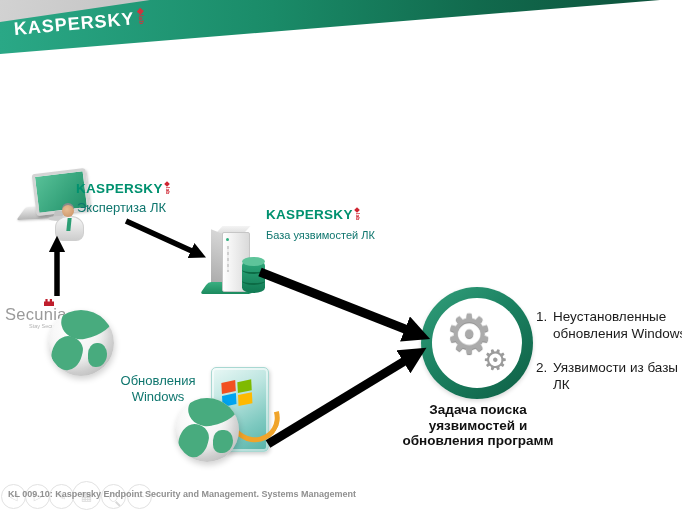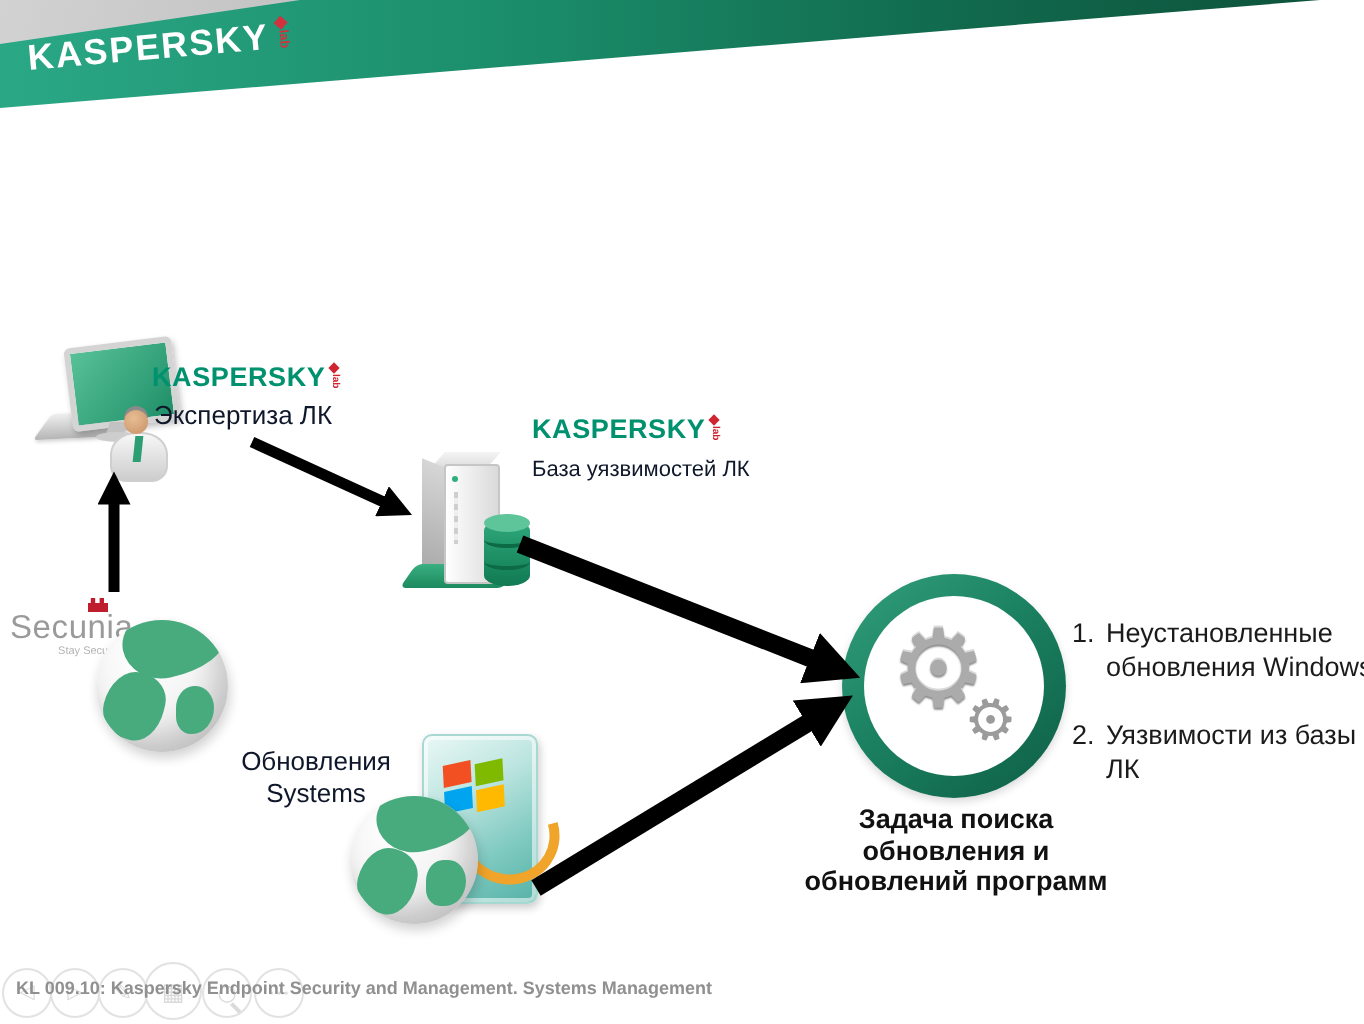--- a/index.html
+++ b/index.html
@@ -36,21 +36,21 @@
   }
 
   
   .klogo{position:absolute; display:flex; align-items:flex-start; gap:2px;}
   .klogo .kl-text{font-weight:800; font-size:13.5px; color:#00916f; letter-spacing:.3px;}
   .klogo .kdot{width:4px; height:4px; background:#cf2531;}
   .klogo .lab-txt{font-size:5px; color:#cf2531;}
   .expert-logo{left:76px; top:181px;}
   .db-logo{left:266px; top:207px;}
 
-  .lbl{position:absolute; font-size:13px; line-height:16px; color:#0f172a;}
+  .lbl{position:absolute; font-size:13px; line-height:16px; color:#0f766e;}
   .expert-label{left:77px; top:200px;}
   .db-label{left:266px; top:227px; font-size:11px;text-align:right;}
   .win-label{left:116px; top:373px; width:84px; text-align:center; line-height:15.5px;}
 
   
   .ws{left:22px; top:165px; width:100px; height:80px;}
   .ws div{position:absolute;}
   .ws-monitor{left:12px; top:6px; width:48px; height:36px; background:linear-gradient(135deg,#58c198,#1f8f68);
     border:3px solid #d4d4d4; border-radius:3px; transform:rotate(-7deg); box-shadow:1px 2px 3px rgba(0,0,0,.25);}
   .ws-stand{left:32px; top:46px; width:9px; height:6px; background:#c2c2c2; transform:skewX(-18deg);}
@@ -208,42 +208,42 @@
     <span class="sec-tag">Stay Secure</span>
   </div>
   <div class="globe globe-secunia">
     <div class="land land1"></div>
     <div class="land land2"></div>
     <div class="land land3"></div>
   </div>
 
   <div class="lbl win-label">
     <span>Обновления</span><br>
-    <span>Systems</span>
+    <span>Windows</span>
   </div>
   <div class="abs winbox">
     <div class="swoosh"></div>
     <div class="winflag">
       <div class="pane pane-tl"></div>
       <div class="pane pane-tr"></div>
       <div class="pane pane-bl"></div>
       <div class="pane pane-br"></div>
     </div>
   </div>
   <div class="globe globe-win">
     <div class="land land1"></div>
     <div class="land land2"></div>
     <div class="land land3"></div>
   </div>
 
   <div class="abs ring">
     <span class="gear gear-big">⚙</span>
     <span class="gear gear-small">⚙</span>
   </div>
-  <div class="abs task">Задача поиска обновления и обновлений программ</div>
+  <div class="abs task">Задача поиска уязвимостей и обновления программ</div>
 
   <div class="abs results">
     <div class="res-item">
       <span class="res-num">1.</span>
       <span class="res-txt">Неустановленные обновления Windows</span>
     </div>
     <div class="res-item">
       <span class="res-num">2.</span>
       <span class="res-txt">Уязвимости из базы ЛК</span>
     </div>

